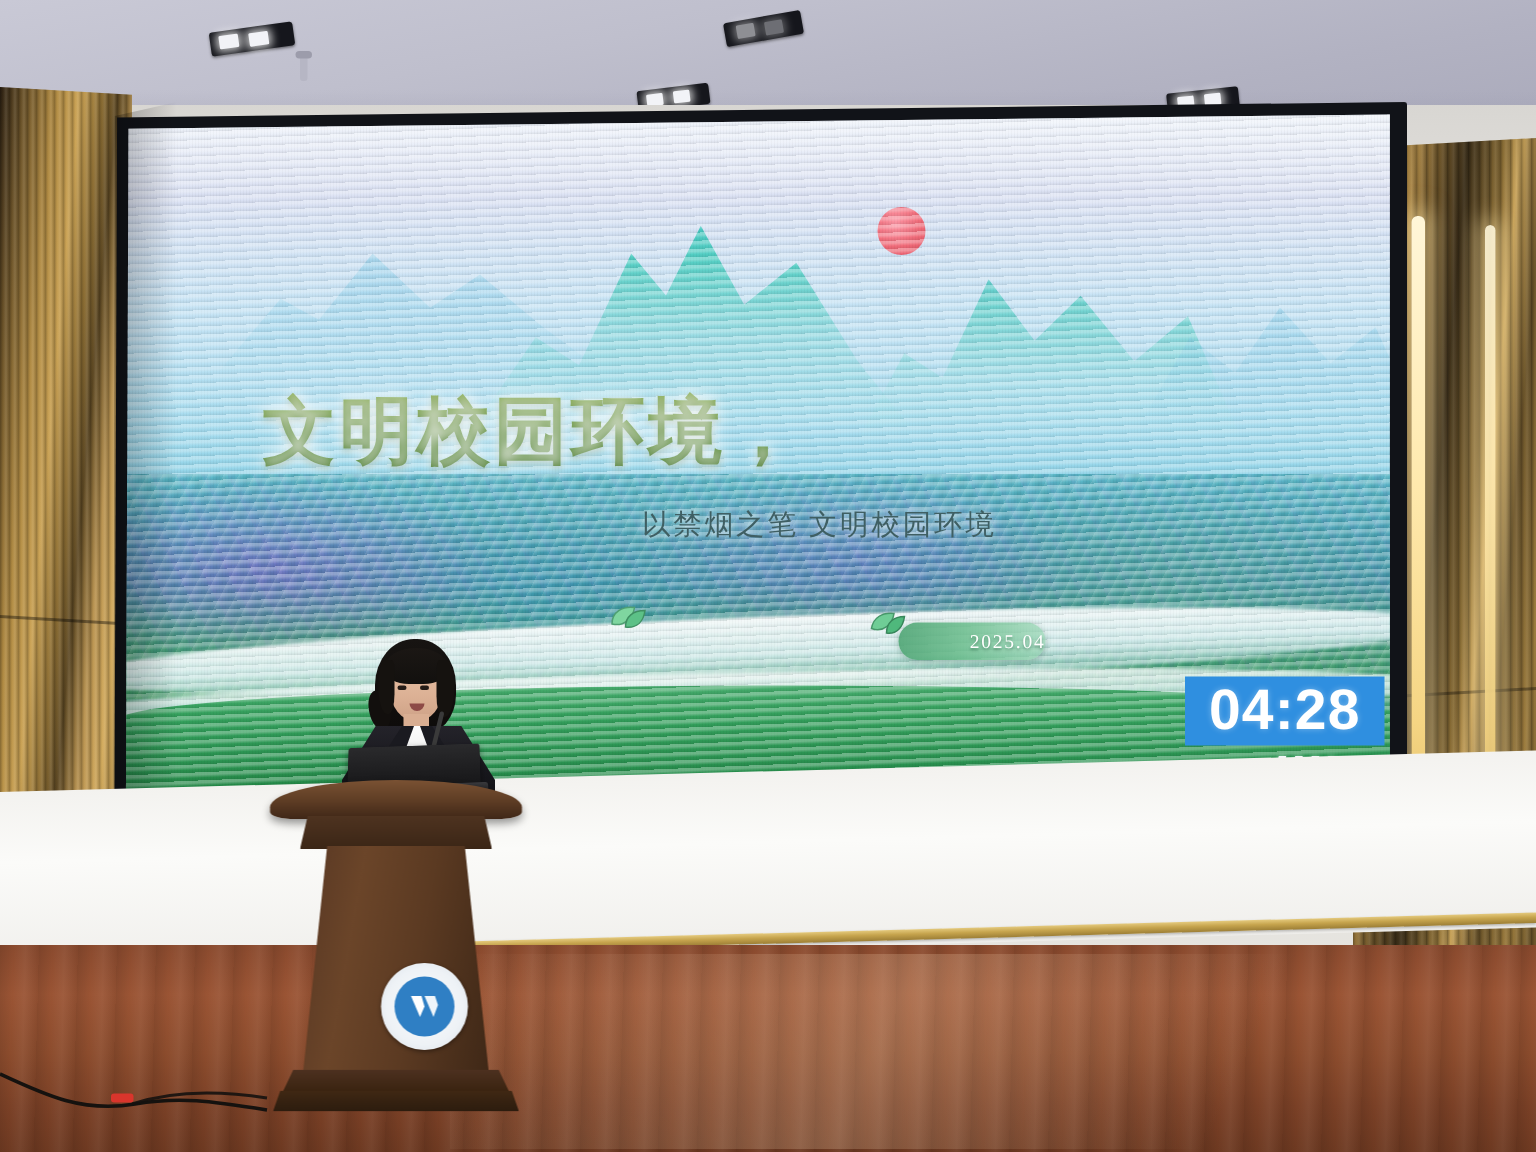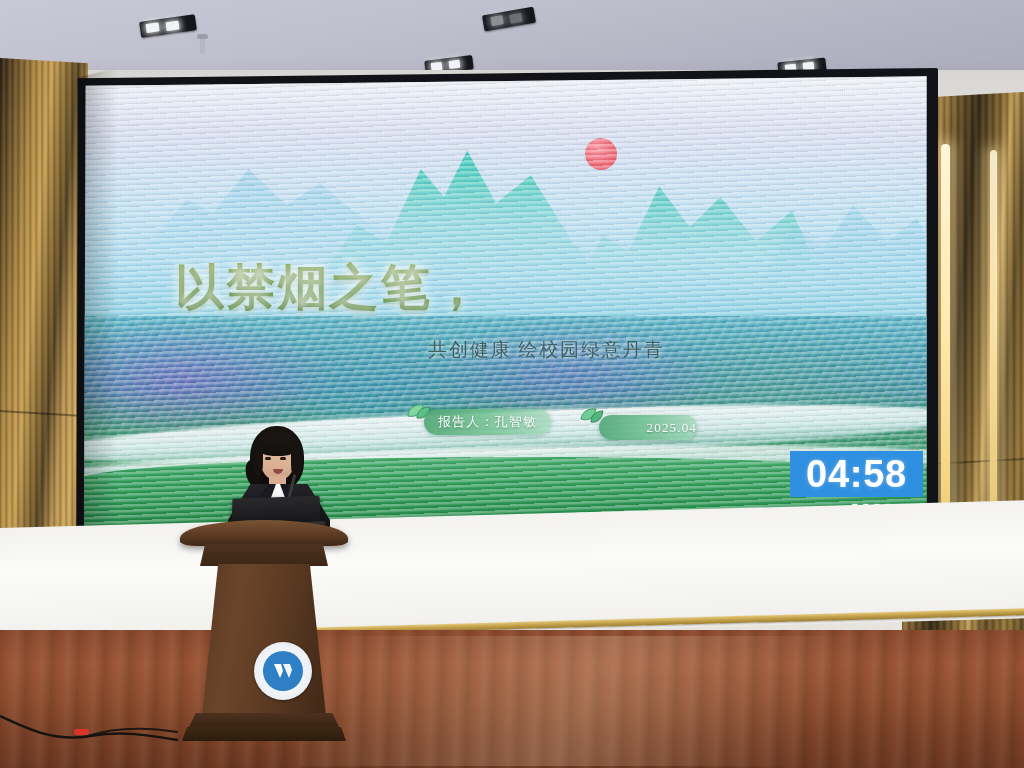--- a/index.html
+++ b/index.html
@@ -288,45 +288,42 @@
     <div class="river" style="top:82%;height:8%;opacity:.85;transform:rotate(-1.2deg);"></div>
 
     <div class="meadow"></div>
 
     <div class="pixgrid"></div>
     <div class="scanlines"></div>
   </div>
 
   <div class="shadow-left"></div>
 
-  <div class="slide-title t1">以禁烟之笔，</div>
-  <div class="slide-sub">共创健康 绘校园绿意丹青</div>
+  <div class="slide-title t1">文明校园环境，</div>
+  <div class="slide-sub">以禁烟之笔 文明校园环境</div>
 
   <div class="leaf-ic" style="left:406px;top:402px;">
     <svg viewBox="0 0 26 18" fill="none">
       <path d="M2 14C2 6 9 2 17 3C16 10 10 16 2 14Z" fill="#7fd6a0" stroke="#4f9f72" stroke-width="1"></path>
       <path d="M11 16C11 9 16 5 24 5C23 12 19 17 11 16Z" fill="#5cc187" stroke="#3f8f62" stroke-width="1"></path>
     </svg>
   </div>
-  <div class="pill p1">
-    <span>报告人：孔智敏</span>
-  </div>
 
   <div class="leaf-ic" style="left:579px;top:406px;">
     <svg viewBox="0 0 26 18" fill="none">
       <path d="M2 13C3 6 9 2 17 3C16 10 10 16 2 13Z" fill="#6fcd96" stroke="#47976a" stroke-width="1"></path>
       <path d="M12 16C12 9 17 5 24 5C23 12 19 17 12 16Z" fill="#4fb87c" stroke="#38875b" stroke-width="1"></path>
     </svg>
   </div>
   <div class="pill p2">
     <span>2025.04</span>
   </div>
 
   <div class="timer-box">
-    <span>04:58</span>
+    <span>04:28</span>
   </div>
   <div class="ticks">
     <i></i>
     <i></i>
     <i></i>
     <i></i>
   </div>
 
   <div class="wall-top-dark"></div>
   <div class="lowerwall"></div>

